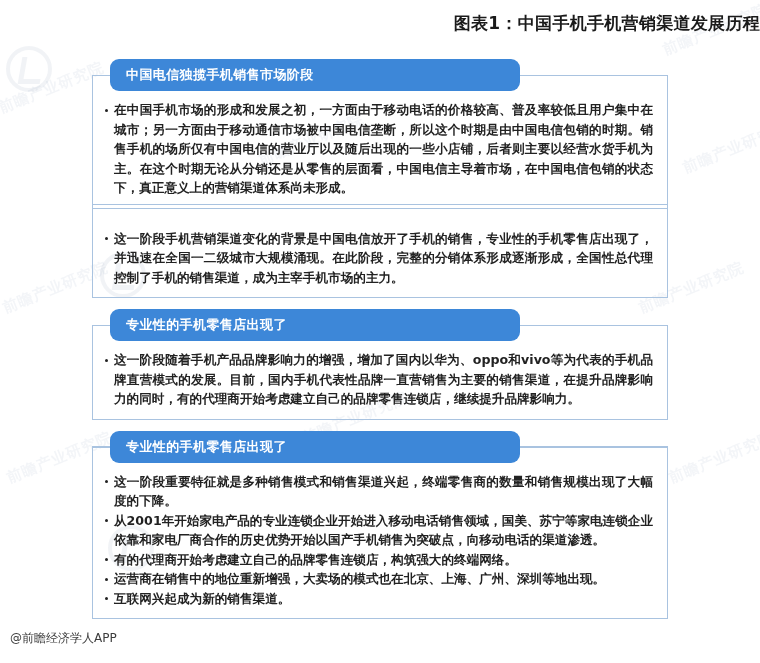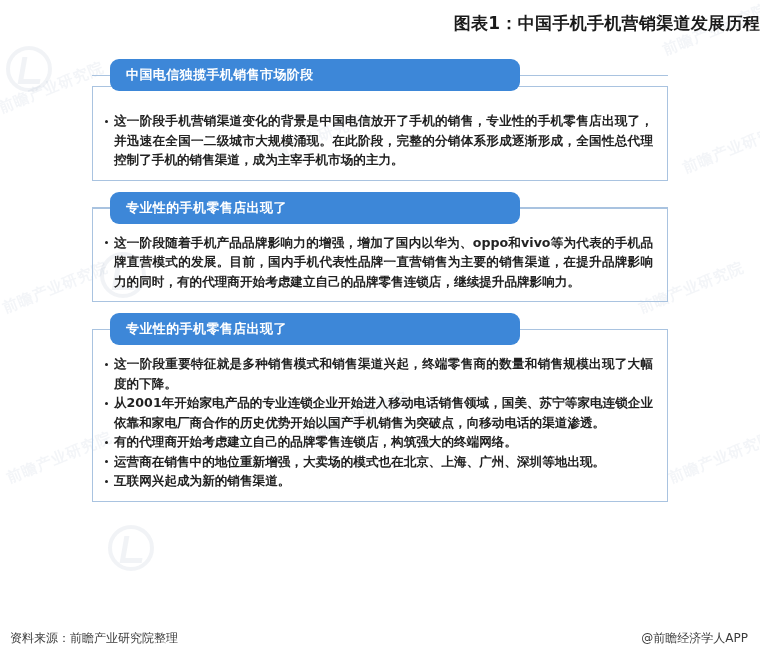--- a/index.html
+++ b/index.html
@@ -189,20 +189,25 @@
 <div class="stages">
 
   <div class="stage">
     <div class="stage-head">
       <div class="head-line left"></div>
       <div class="stage-pill">
         <span>中国电信独揽手机销售市场阶段</span>
       </div>
       <div class="head-line right"></div>
     </div>
+    <div class="stage-box">
+      <ul class="bullets">
+        <li>在中国手机市场的形成和发展之初，一方面由于移动电话的价格较高、普及率较低且用户集中在城市；另一方面由于移动通信市场被中国电信垄断，所以这个时期是由中国电信包销的时期。销售手机的场所仅有中国电信的营业厅以及随后出现的一些小店铺，后者则主要以经营水货手机为主。在这个时期无论从分销还是从零售的层面看，中国电信主导着市场，在中国电信包销的状态下，真正意义上的营销渠道体系尚未形成。</li>
+      </ul>
+    </div>
   </div>
 
   <div class="stage">
     <div class="stage-box">
       <ul class="bullets">
         <li>这一阶段手机营销渠道变化的背景是中国电信放开了手机的销售，专业性的手机零售店出现了，并迅速在全国一二级城市大规模涌现。在此阶段，完整的分销体系形成逐渐形成，全国性总代理控制了手机的销售渠道，成为主宰手机市场的主力。</li>
       </ul>
     </div>
   </div>
 
@@ -236,15 +241,14 @@
         <li>有的代理商开始考虑建立自己的品牌零售连锁店，构筑强大的终端网络。</li>
         <li>运营商在销售中的地位重新增强，大卖场的模式也在北京、上海、广州、深圳等地出现。</li>
         <li>互联网兴起成为新的销售渠道。</li>
       </ul>
     </div>
   </div>
 
 </div>
 
 <div class="footer">
-  <span>资料来源：前瞻产业研究院整理</span>
   <span>@前瞻经济学人APP</span>
 </div>
 
 </body></html>

